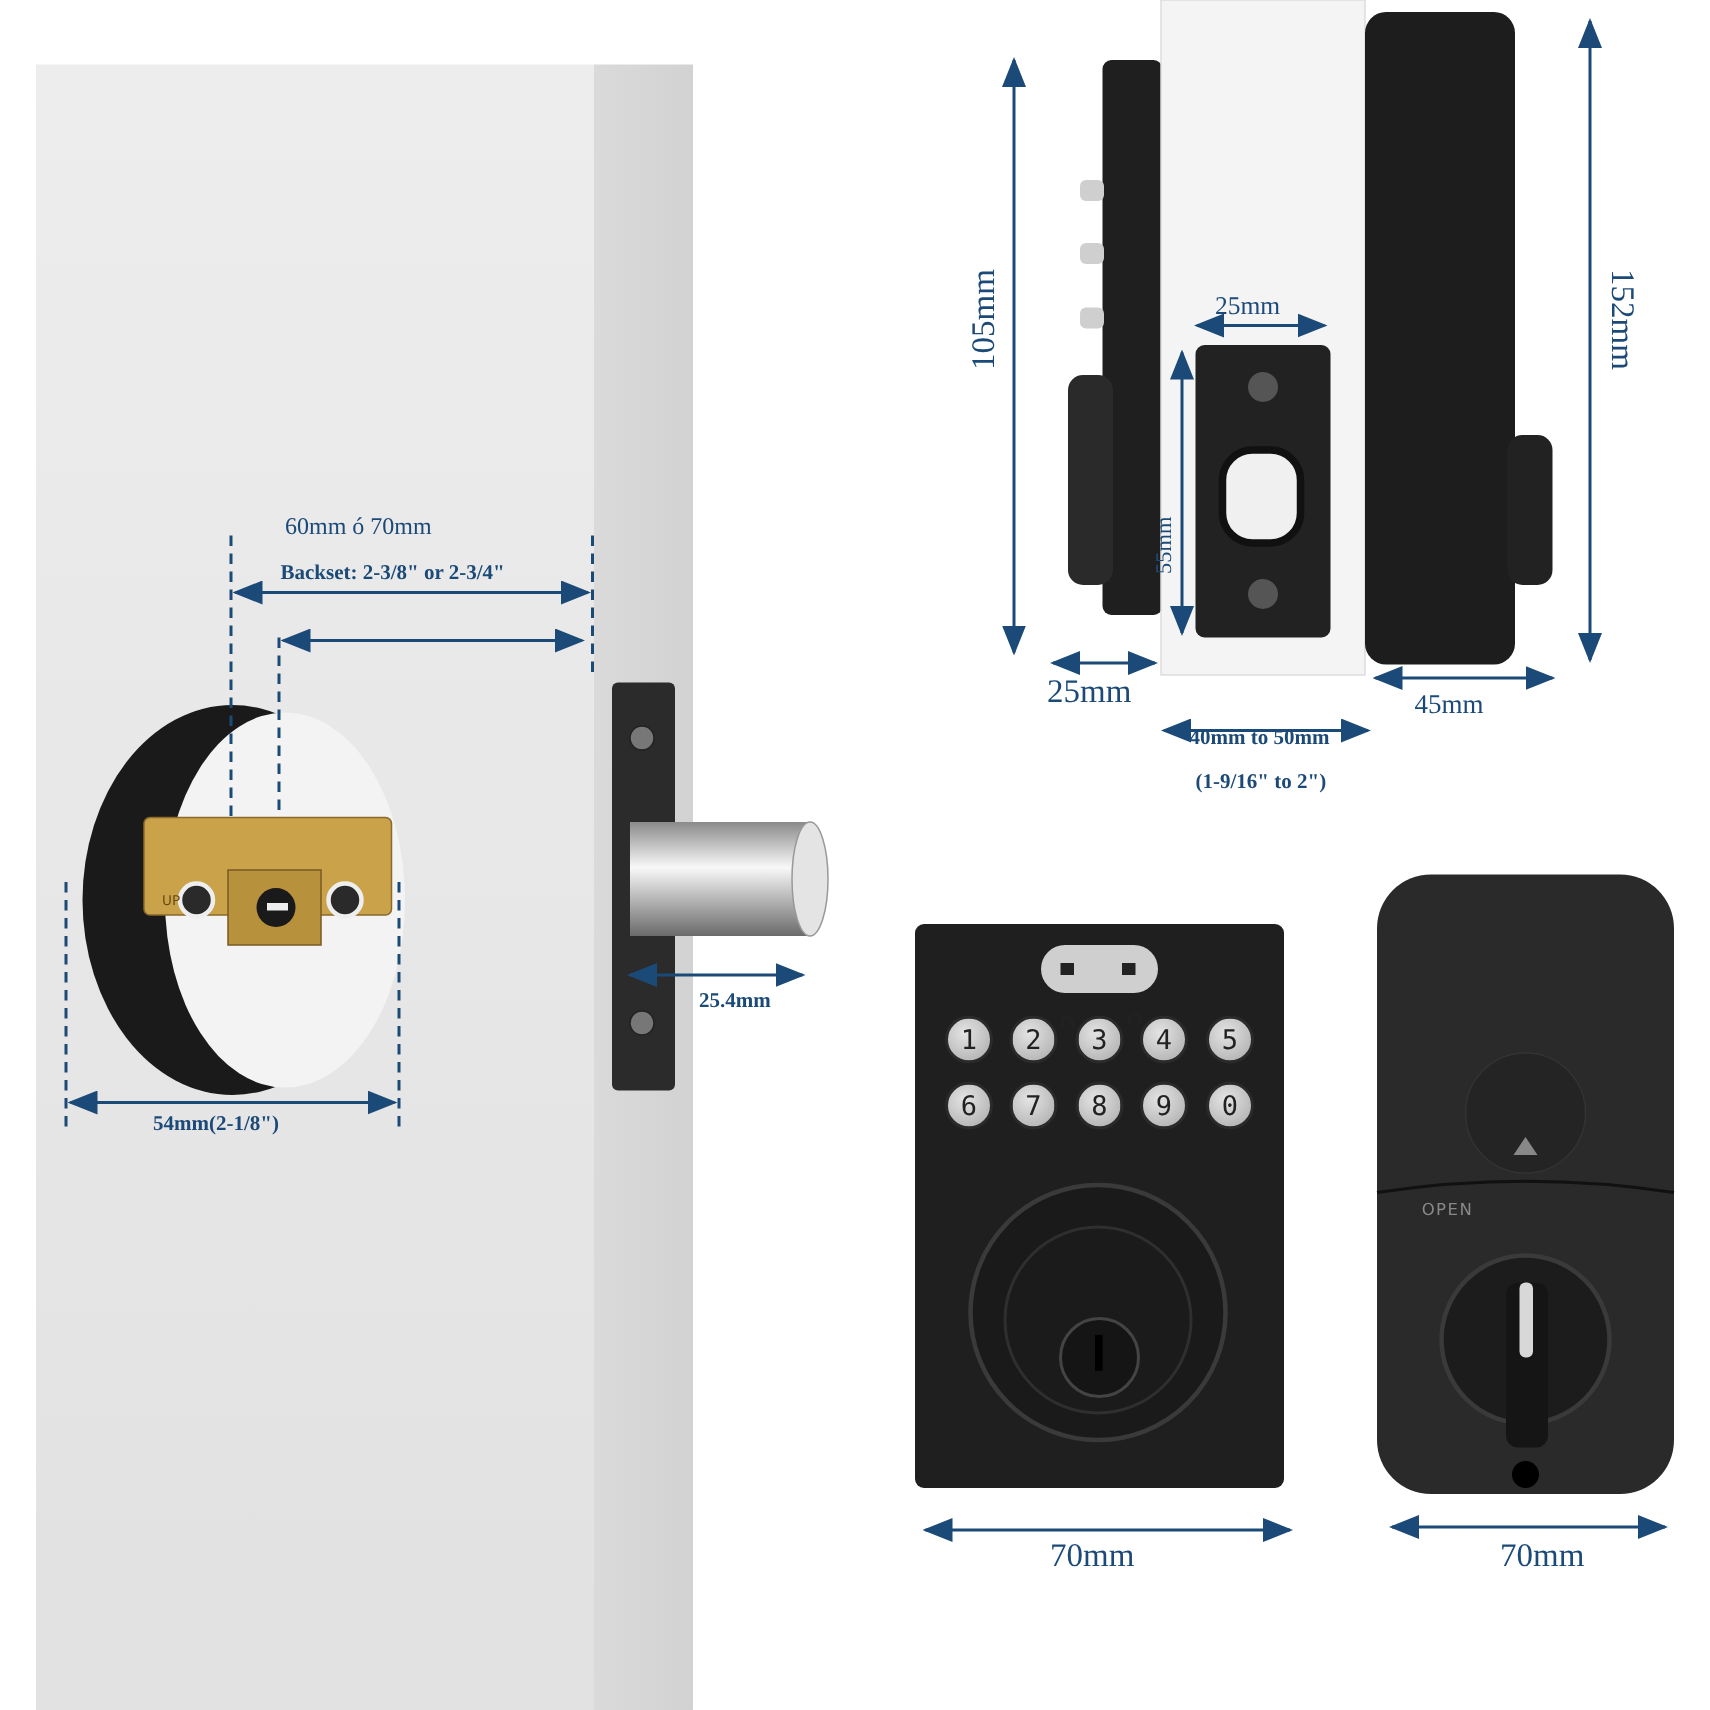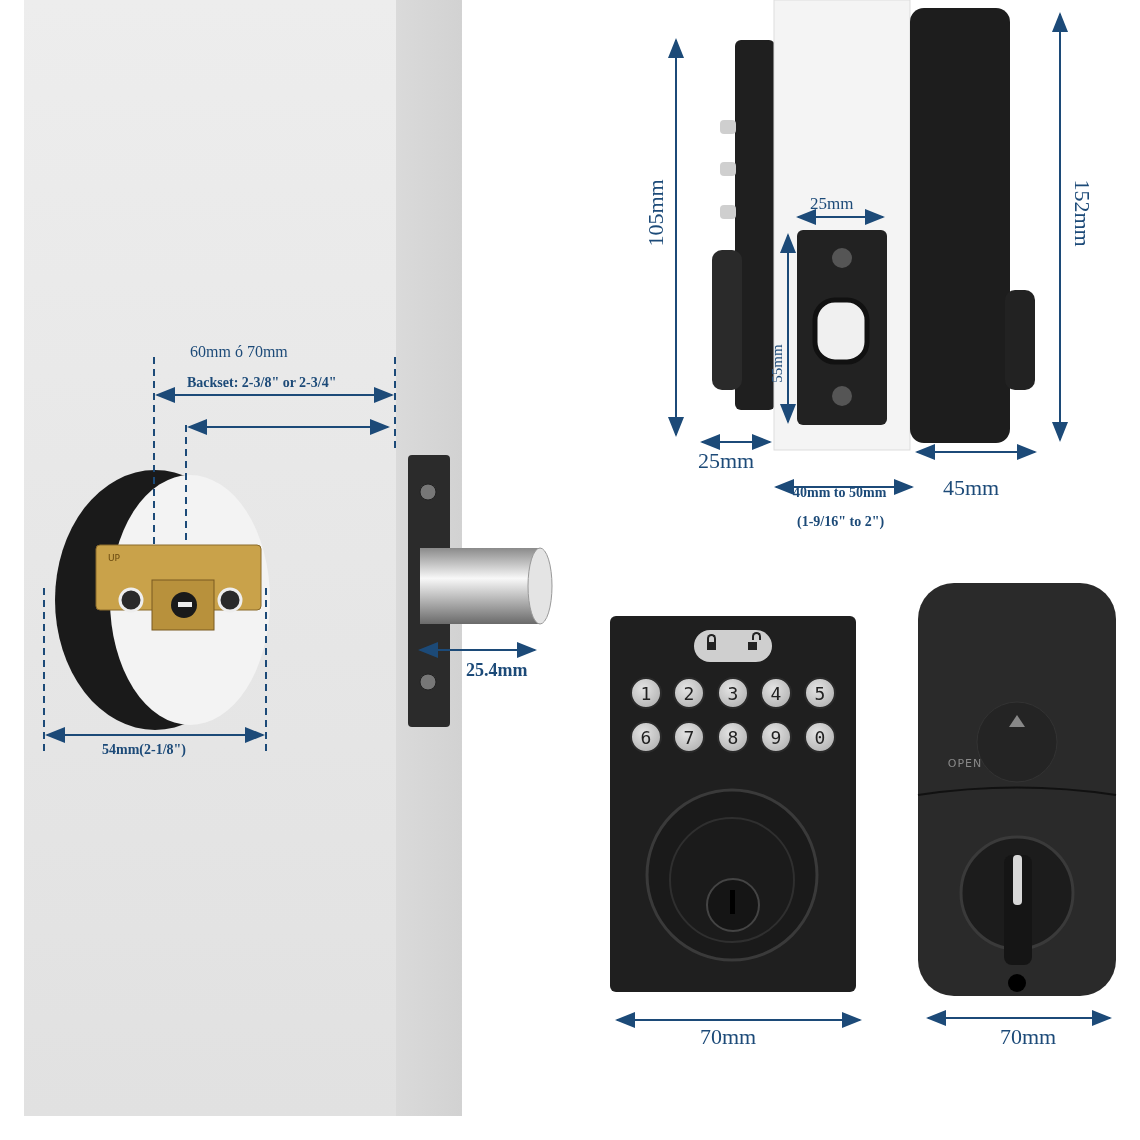--- a/index.html
+++ b/index.html
@@ -1,17 +1,17 @@
 <!DOCTYPE html>
 <html><head>
   <meta charset="utf-8">
   <style>
     html, body { margin:0; padding:0; }
     body { width:1140px; height:1140px; background:#ffffff; position:relative; overflow:hidden; font-family:"Liberation Serif", serif; }
-    .abs { position:absolute; }
+    .abs { position:absolute;margin-top:43px; }
     .dim { color:#1c4a78; font-family:"Liberation Serif", serif; position:absolute; white-space:nowrap; }
     .bold { font-weight:bold; }
     svg { position:absolute; left:0; top:0; }
     .key { position:absolute; width:32px; height:32px; border-radius:50%; background:radial-gradient(circle at 40% 35%, #e4e4e4, #a9a9a9); border:2px solid #2a2a2a; box-sizing:border-box; display:flex; align-items:center; justify-content:center; font-family:"DejaVu Sans Mono", monospace; font-size:18px; color:#222; }
   </style>
 </head>
 <body>
 
 <div class="abs" style="left:24px;top:0;width:372px;height:1116px;background:linear-gradient(#ededed,#e1e1e1);"></div>
 <div class="abs" style="left:396px;top:0;width:66px;height:1116px;background:linear-gradient(90deg,#dadada,#d2d2d2);"></div>
@@ -129,25 +129,25 @@
 <div class="abs" style="left:752px;top:632px;width:9px;height:8px;border:2px solid #222;border-bottom:none;border-radius:5px 5px 0 0;box-sizing:border-box;"></div>
 
 <div class="abs" style="left:1009px;top:715px;width:0;height:0;border-left:8px solid transparent;border-right:8px solid transparent;border-bottom:12px solid #888;"></div>
 <div class="abs" style="left:940px;top:757px;width:50px;text-align:center;font-family:'DejaVu Sans',sans-serif;font-size:11px;color:#888;letter-spacing:1px;">OPEN</div>
 
 <div class="abs" style="left:108px;top:553px;font-family:'DejaVu Sans',sans-serif;font-size:9px;color:#6a4a10;">UP</div>
 
 <div class="dim" style="left:190px;top:343px;font-size:16px;">60mm ó 70mm</div>
 <div class="dim bold" style="left:187px;top:375px;font-size:14px;">Backset: 2-3/8" or 2-3/4"</div>
 <div class="dim bold" style="left:102px;top:742px;font-size:14px;">54mm(2-1/8")</div>
-<div class="dim bold" style="left:466px;top:660px;font-size:18px;">25.4mm</div>
+<div class="dim bold" style="left:466px;top:660px;font-size:14px;">25.4mm</div>
 
 <div class="dim" style="left:622px;top:200px;font-size:22px;transform:rotate(-90deg);transform-origin:center;">105mm</div>
 <div class="dim" style="left:1048px;top:200px;font-size:22px;transform:rotate(90deg);transform-origin:center;">152mm</div>
 <div class="dim" style="left:810px;top:194px;font-size:17px;">25mm</div>
 <div class="dim" style="left:758px;top:355px;font-size:15px;transform:rotate(-90deg);transform-origin:center;">55mm</div>
 <div class="dim" style="left:698px;top:448px;font-size:22px;">25mm</div>
-<div class="dim" style="left:943px;top:475px;font-size:22px;">45mm</div>
+<div class="dim" style="left:943px;top:459px;font-size:18px;">45mm</div>
 <div class="dim bold" style="left:793px;top:485px;font-size:14px;">40mm to 50mm</div>
 <div class="dim bold" style="left:797px;top:514px;font-size:14px;">(1-9/16" to 2")</div>
 
 <div class="dim" style="left:700px;top:1024px;font-size:22px;">70mm</div>
 <div class="dim" style="left:1000px;top:1024px;font-size:22px;">70mm</div>
 
 </body></html>

